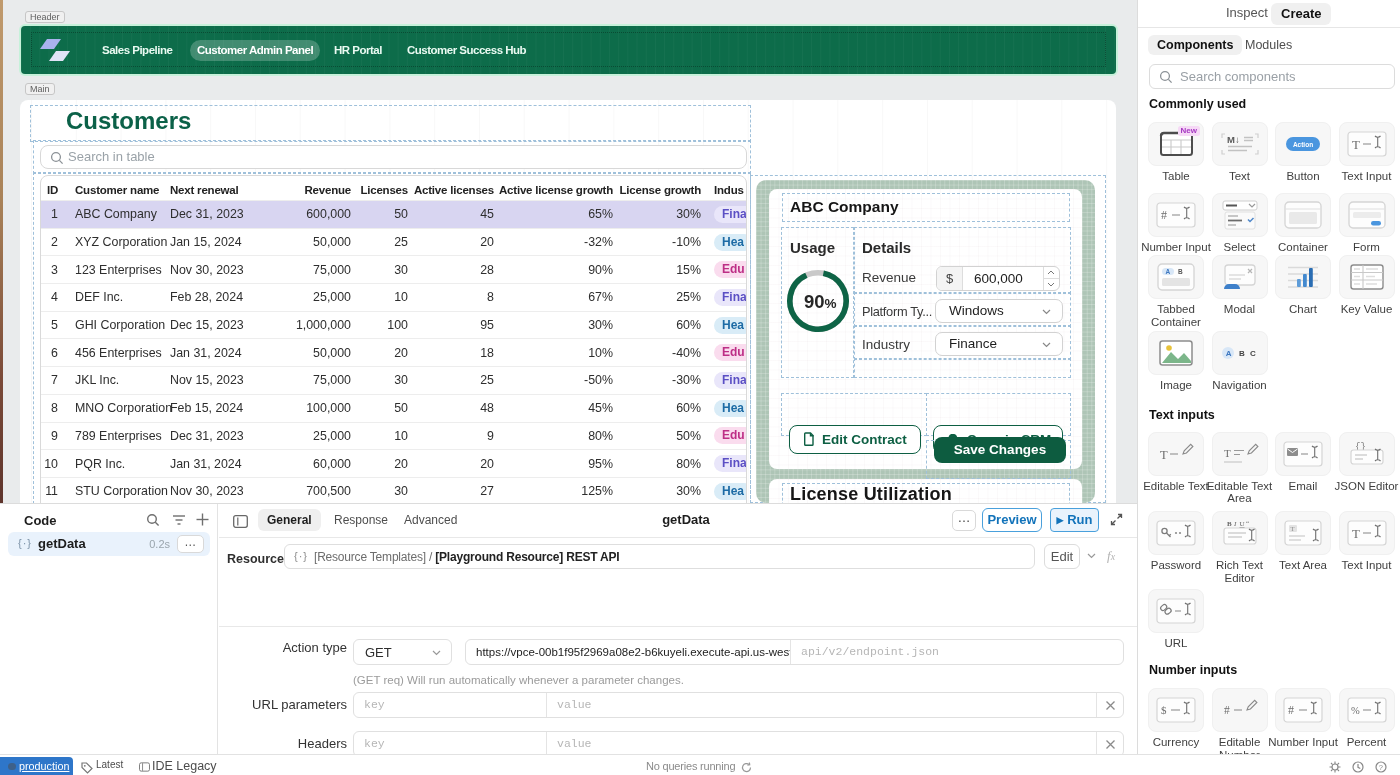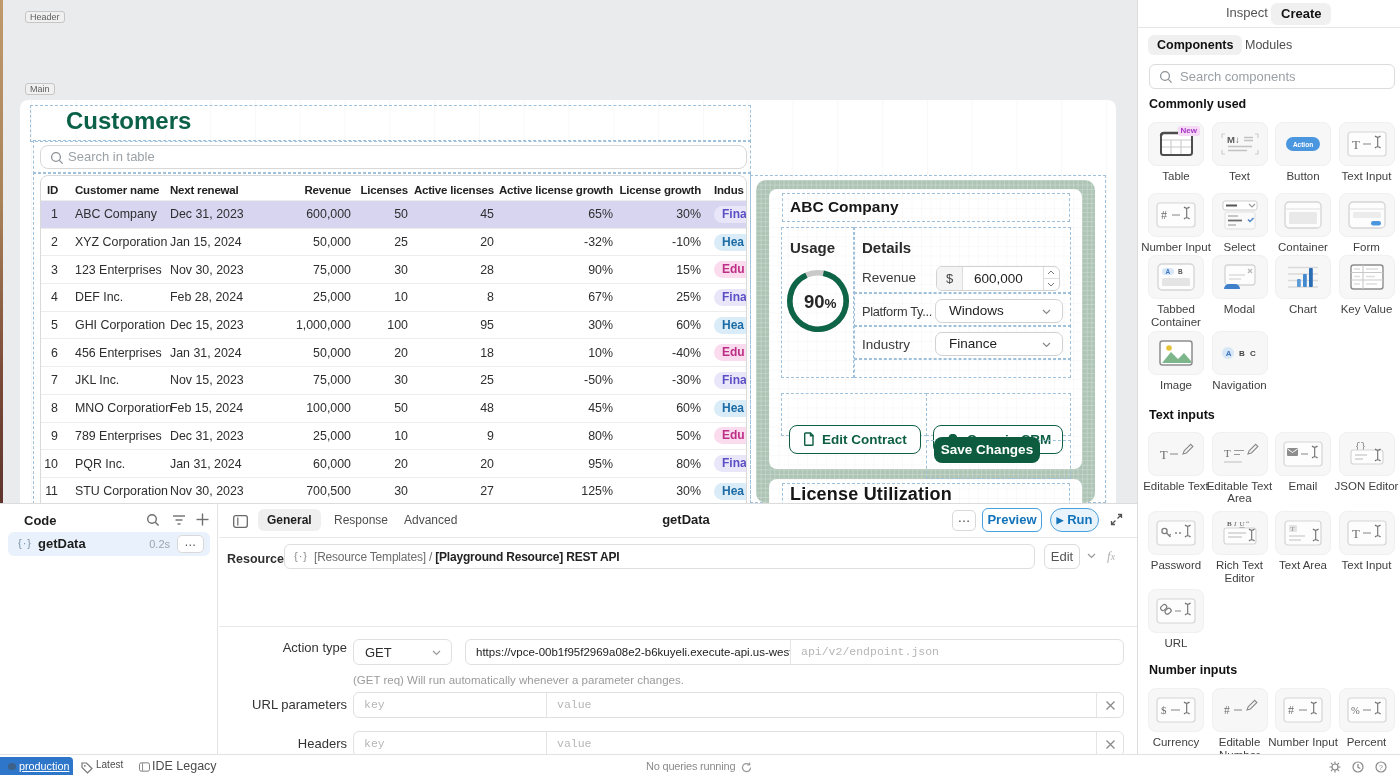--- a/index.html
+++ b/index.html
@@ -43,20 +43,31 @@
   .clab { position:absolute; text-align:center; font-size:11.5px; color:#3f3f3f; line-height:12.5px; }
   .sect { position:absolute; font-size:12.5px; font-weight:bold; color:#111; }
 </style>
 </head>
 <body>
 <div id="app">
 
   <div class="abs" style="left:0;top:0;width:3px;height:503px;background:linear-gradient(#c09a6d,#a98258 40%,#7b4a38 75%,#5e342c);"></div>
 
   <div class="wtag" style="left:25px;top:11px;">Header</div>
+  <div class="greenbar">
+    <div class="gb-dash"></div>
+    <svg class="abs" style="left:19px;top:13px;" width="30" height="23" viewBox="0 0 30 23">
+      <path d="M7 0 L21 0 L14 10 L0 10 Z" fill="#a9b2ee"></path>
+      <path d="M16 12 L30 12 L23 22 L9 22 Z" fill="#dfe3f7"></path>
+    </svg>
+    <div class="nav" style="left:81px;">Sales Pipeline</div>
+    <div class="navpill">Customer Admin Panel</div>
+    <div class="nav" style="left:313px;">HR Portal</div>
+    <div class="nav" style="left:386px;">Customer Success Hub</div>
+  </div>
   <div class="wtag" style="left:25px;top:83px;">Main</div>
 
   <div class="canvas">
     <div class="dash abs" style="left:11px;top:6px;width:719px;height:35px;"></div>
     <div class="ttl abs" style="left:18px;top:7px;margin-left:28px;">Customers</div>
     <div class="dash abs" style="left:14px;top:41px;width:716px;height:32px;"></div>
     <div class="searchbox">
       <svg class="abs" style="left:9px;top:5px;" width="14" height="14" viewBox="0 0 14 14">
           <circle cx="6" cy="6" r="4.4" fill="none" stroke="#8b9196" stroke-width="1.3"></circle>
           <line x1="9.4" y1="9.4" x2="12.6" y2="12.6" stroke="#8b9196" stroke-width="1.3"></line>
@@ -247,21 +258,21 @@
             <path d="M2.5 1 h5 l2.5 2.5 v9 a0.8 0.8 0 0 1 -0.8 0.8 h-6.7 a0.8 0.8 0 0 1 -0.8 -0.8 v-10.7 a0.8 0.8 0 0 1 0.8 -0.8 z" fill="none" stroke="#0d5f43" stroke-width="1.4"></path>
             <path d="M7.5 1 v2.8 h3" fill="none" stroke="#0d5f43" stroke-width="1.4"></path>
           </svg>
         Edit Contract</div>
       <div class="gbtn" style="left:164px;top:199px;width:130px;">
         <svg width="15" height="11" viewBox="0 0 15 11" style="margin-right:7px;">
             <path d="M4 10 a3.5 3.5 0 0 1 -0.5 -7 a4.5 4.5 0 0 1 8.8 1.2 a3 3 0 0 1 -0.8 5.8 z" fill="#0d5f43"></path>
           </svg>
         Open in CRM</div>
       <div class="dash abs" style="left:158px;top:252px;width:143px;height:37px;"></div>
-      <div class="abs" style="left:165px;top:248px;width:106px;height:26px;background:#0d5c40;border-radius:8px;color:#fff;font-size:13.5px;font-weight:bold;text-align:center;line-height:26px;">Save Changes</div>
+      <div class="abs" style="left:165px;top:248px;width:132px;height:26px;background:#0d5c40;border-radius:8px;color:#fff;font-size:13.5px;font-weight:bold;text-align:center;line-height:26px;">Save Changes</div>
     </div>
     <div class="abs card" style="left:749px;top:379px;width:313px;height:40px;border-radius:8px 8px 0 0;">
       <div class="dash abs" style="left:14px;top:5px;width:286px;height:40px;"></div>
       <div class="abs" style="left:21px;top:5px;font-size:18px;letter-spacing:0.2px;font-weight:bold;color:#161616;">License Utilization</div>
     </div>
   </div>
 
   <div class="abs" style="left:0;top:503px;width:1137px;height:251px;background:#fff;border-top:1px solid #dcdcdc;">
     <div class="abs" style="left:0;top:0;width:218px;height:251px;border-right:1px solid #e3e3e3;">
       <div class="abs" style="left:24px;top:9px;font-size:13px;font-weight:bold;color:#1d1d1d;">Code</div>
@@ -290,21 +301,21 @@
       <svg class="abs" style="left:14px;top:11px;" width="15" height="13" viewBox="0 0 15 13">
           <rect x="0.7" y="0.7" width="13.6" height="11.6" rx="2" fill="none" stroke="#686868" stroke-width="1.3"></rect>
           <line x1="4.8" y1="2.6" x2="4.8" y2="10.4" stroke="#686868" stroke-width="1.2"></line>
         </svg>
       <div class="abs" style="left:39px;top:5px;height:22px;line-height:22px;background:#efefef;border-radius:6px;padding:0 9px;font-size:12px;font-weight:bold;color:#1d1d1d;">General</div>
       <div class="abs" style="left:115px;top:5px;height:22px;line-height:22px;font-size:12px;color:#4e4e4e;">Response</div>
       <div class="abs" style="left:185px;top:5px;height:22px;line-height:22px;font-size:12px;color:#4e4e4e;">Advanced</div>
       <div class="abs" style="left:8px;top:5px;width:918px;text-align:center;font-size:13px;font-weight:bold;color:#1d1d1d;line-height:22px;pointer-events:none;">getData</div>
       <div class="abs" style="left:733px;top:6px;width:24px;height:21px;border:1px solid #d9d9d9;border-radius:5px;text-align:center;line-height:14px;color:#444;font-size:13px;">…</div>
       <div class="abs" style="left:763px;top:4px;width:60px;height:24px;border:1px solid #49a0dc;border-radius:6px;color:#1273ba;font-size:13px;font-weight:bold;text-align:center;line-height:22px;background:#fff;">Preview</div>
-      <div class="abs" style="left:831px;top:4px;width:49px;height:24px;border:1px solid #49a0dc;border-radius:12px;color:#1273ba;font-size:13px;font-weight:bold;text-align:center;line-height:22px;background:#e9f3fc;"><span style="font-size:9px;position:relative;top:-1px;">▶</span> Run</div>
+      <div class="abs" style="left:831px;top:4px;width:49px;height:24px;border:1px solid #49a0dc;border-radius:4px;color:#1273ba;font-size:13px;font-weight:bold;text-align:center;line-height:22px;background:#e9f3fc;"><span style="font-size:9px;position:relative;top:-1px;">▶</span> Run</div>
       <svg class="abs" style="left:891px;top:9px;" width="13" height="13" viewBox="0 0 13 13">
           <path d="M8 1.5 h3.5 v3.5 M11.5 1.5 L7.5 5.5 M5 11.5 H1.5 V8 M1.5 11.5 L5.5 7.5" stroke="#555" stroke-width="1.3" fill="none"></path>
         </svg>
       <div class="abs" style="left:0;top:33px;width:918px;height:1px;background:#e8e8e8;"></div>
       <div class="abs" style="left:8px;top:48px;font-size:12.5px;font-weight:bold;color:#2f2f2f;">Resource</div>
       <div class="abs" style="left:65px;top:40px;width:751px;height:25px;border:1px solid #dedede;border-radius:6px;background:#fff;">
         <span style="position:absolute;left:9px;top:5px;font-size:11px;color:#8d8d8d;letter-spacing:1px;">{·}</span>
         <span style="position:absolute;left:29px;top:5px;font-size:12px;letter-spacing:-0.2px;color:#6d6d6d;">[Resource Templates] / <b style="color:#222;">[Playground Resource] REST API</b></span>
       </div>
       <div class="abs" style="left:825px;top:40px;width:36px;height:25px;border:1px solid #dcdcdc;border-radius:6px;background:#fff;text-align:center;line-height:23px;font-size:13px;color:#555;">Edit</div>

